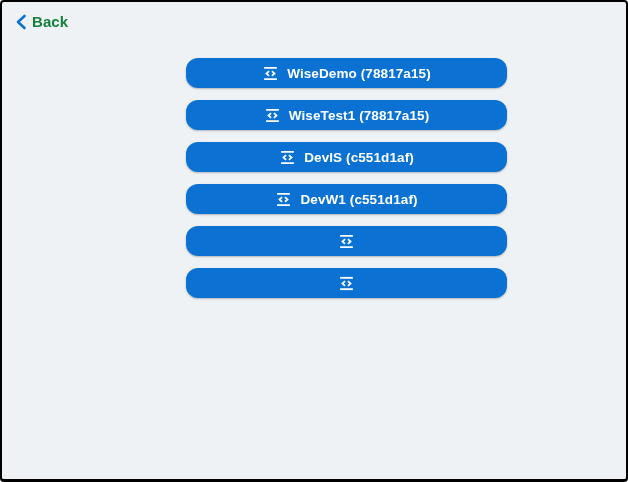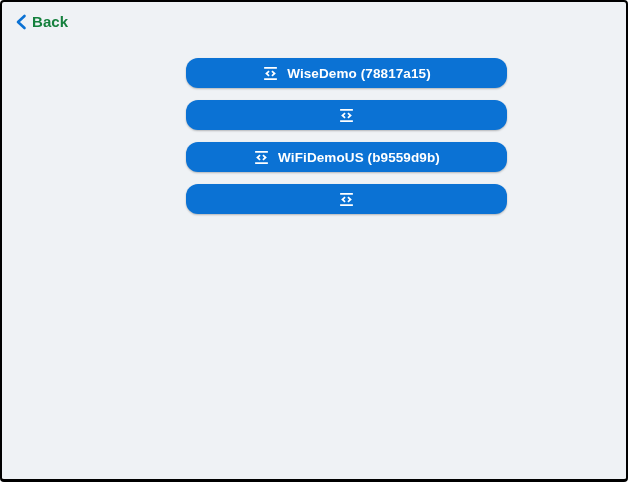--- a/index.html
+++ b/index.html
@@ -81,35 +81,57 @@
 
     <button class="env-btn">
       <span class="code-ic">
         <svg width="17" height="17" viewBox="0 0 24 24">
           <line x1="3" y1="4" x2="21" y2="4" stroke="#fff" stroke-width="2.6"></line>
           <line x1="3" y1="20" x2="21" y2="20" stroke="#fff" stroke-width="2.6"></line>
           <polyline points="10,8.5 6.2,12 10,15.5" fill="none" stroke="#fff" stroke-width="2.4" stroke-linejoin="miter"></polyline>
           <polyline points="14,8.5 17.8,12 14,15.5" fill="none" stroke="#fff" stroke-width="2.4" stroke-linejoin="miter"></polyline>
         </svg>
       </span>
+      <span class="env-label">WiseTest1 (78817a15)</span>
     </button>
 
+    <button class="env-btn">
+      <span class="code-ic">
+        <svg width="17" height="17" viewBox="0 0 24 24">
+          <line x1="3" y1="4" x2="21" y2="4" stroke="#fff" stroke-width="2.6"></line>
+          <line x1="3" y1="20" x2="21" y2="20" stroke="#fff" stroke-width="2.6"></line>
+          <polyline points="10,8.5 6.2,12 10,15.5" fill="none" stroke="#fff" stroke-width="2.4" stroke-linejoin="miter"></polyline>
+          <polyline points="14,8.5 17.8,12 14,15.5" fill="none" stroke="#fff" stroke-width="2.4" stroke-linejoin="miter"></polyline>
+        </svg>
+      </span>
+      <span class="env-label">DevIS (c551d1af)</span>
+    </button>
 
+    <button class="env-btn">
+      <span class="code-ic">
+        <svg width="17" height="17" viewBox="0 0 24 24">
+          <line x1="3" y1="4" x2="21" y2="4" stroke="#fff" stroke-width="2.6"></line>
+          <line x1="3" y1="20" x2="21" y2="20" stroke="#fff" stroke-width="2.6"></line>
+          <polyline points="10,8.5 6.2,12 10,15.5" fill="none" stroke="#fff" stroke-width="2.4" stroke-linejoin="miter"></polyline>
+          <polyline points="14,8.5 17.8,12 14,15.5" fill="none" stroke="#fff" stroke-width="2.4" stroke-linejoin="miter"></polyline>
+        </svg>
+      </span>
+      <span class="env-label">DevW1 (c551d1af)</span>
+    </button>
 
 
     <button class="env-btn">
       <span class="code-ic">
         <svg width="17" height="17" viewBox="0 0 24 24">
           <line x1="3" y1="4" x2="21" y2="4" stroke="#fff" stroke-width="2.6"></line>
           <line x1="3" y1="20" x2="21" y2="20" stroke="#fff" stroke-width="2.6"></line>
           <polyline points="10,8.5 6.2,12 10,15.5" fill="none" stroke="#fff" stroke-width="2.4" stroke-linejoin="miter"></polyline>
           <polyline points="14,8.5 17.8,12 14,15.5" fill="none" stroke="#fff" stroke-width="2.4" stroke-linejoin="miter"></polyline>
         </svg>
       </span>
-      <span class="env-label">WiFiDemoUS (b9559d9b)</span>
     </button>
 
 
     <button class="env-btn">
       <span class="code-ic">
         <svg width="17" height="17" viewBox="0 0 24 24">
           <line x1="3" y1="4" x2="21" y2="4" stroke="#fff" stroke-width="2.6"></line>
           <line x1="3" y1="20" x2="21" y2="20" stroke="#fff" stroke-width="2.6"></line>
           <polyline points="10,8.5 6.2,12 10,15.5" fill="none" stroke="#fff" stroke-width="2.4" stroke-linejoin="miter"></polyline>
           <polyline points="14,8.5 17.8,12 14,15.5" fill="none" stroke="#fff" stroke-width="2.4" stroke-linejoin="miter"></polyline>

